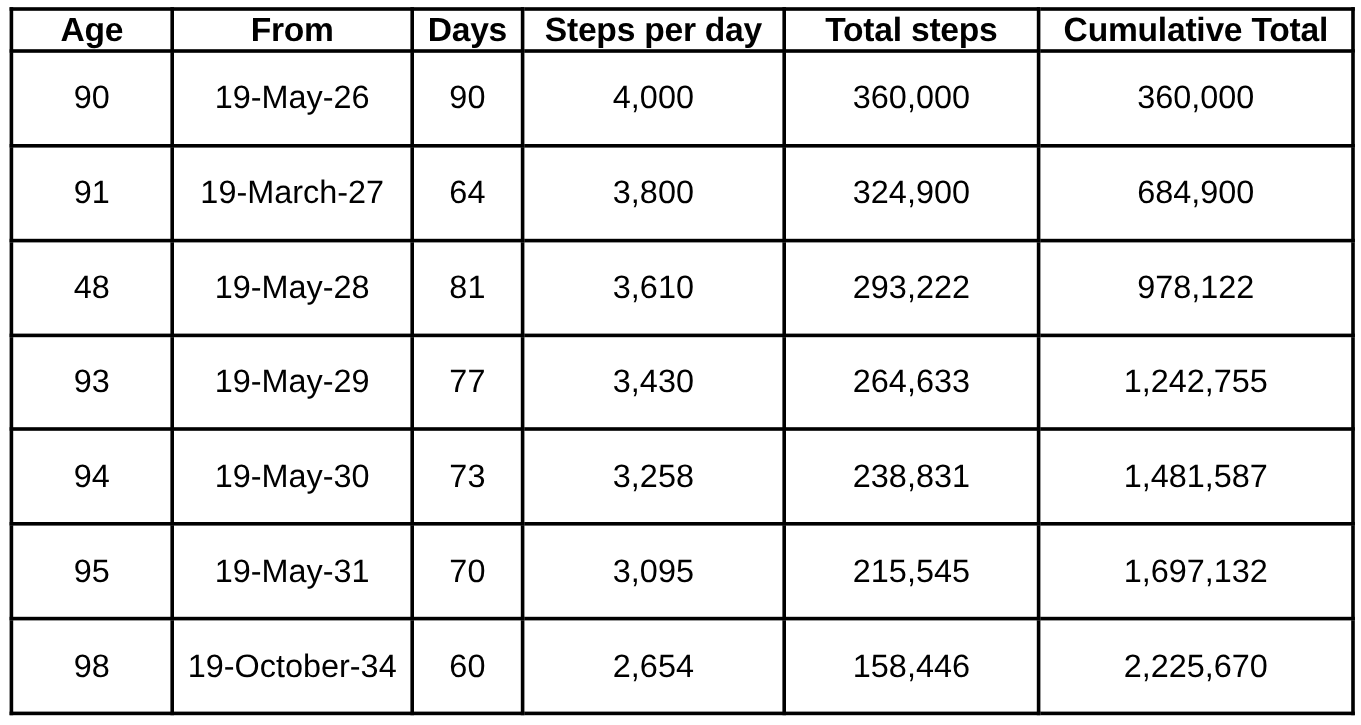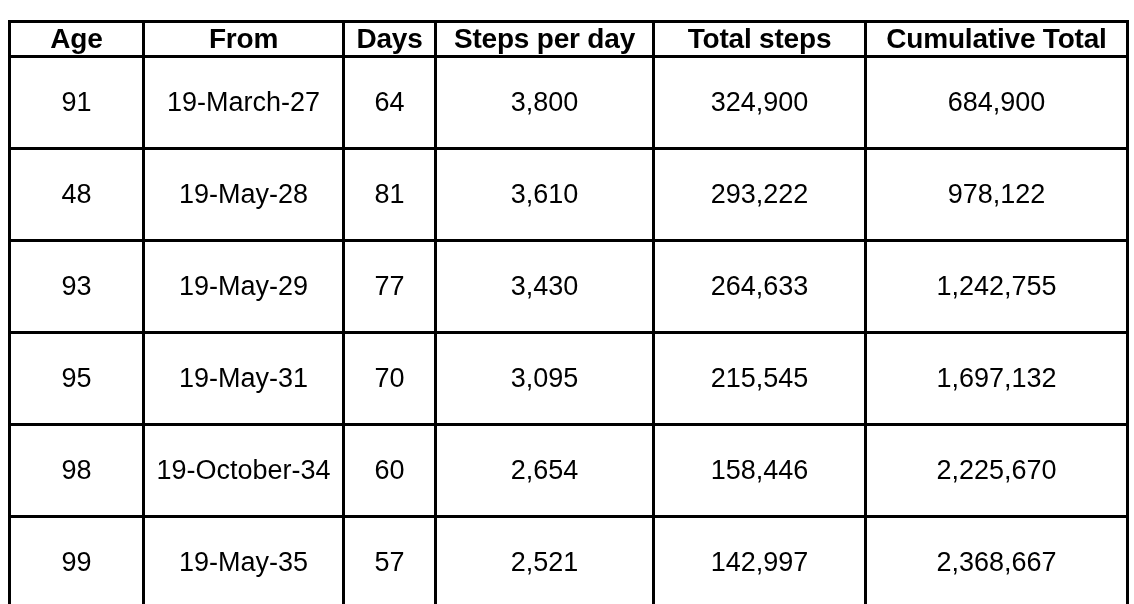--- a/index.html
+++ b/index.html
@@ -10,21 +10,21 @@
   body {
     width: 1134px;
     height: 604px;
     font-family: "Liberation Sans", sans-serif;
     overflow: hidden;
   }
   .table-wrap {
     width: 912px;
     height: 604px;
     box-sizing: border-box;
-    padding: 20px 8px 6px 8px;
+    padding: 6px 8px 6px 8px;
   }
   table.steps-table {
     border-collapse: collapse;
     table-layout: fixed;
     width: 1118px;
     height: 590px;
     background: #ffffff;
   }
   table.steps-table td,
   table.steps-table th {
@@ -70,20 +70,28 @@
         <th>Age</th>
         <th>From</th>
         <th>Days</th>
         <th>Steps per day</th>
         <th>Total steps</th>
         <th>Cumulative Total</th>
       </tr>
     </thead>
     <tbody>
       <tr>
+        <td>90</td>
+        <td>19-May-26</td>
+        <td>90</td>
+        <td>4,000</td>
+        <td>360,000</td>
+        <td>360,000</td>
+      </tr>
+      <tr>
         <td>91</td>
         <td>19-March-27</td>
         <td>64</td>
         <td>3,800</td>
         <td>324,900</td>
         <td>684,900</td>
       </tr>
       <tr>
         <td>48</td>
         <td>19-May-28</td>
@@ -94,38 +102,38 @@
       </tr>
       <tr>
         <td>93</td>
         <td>19-May-29</td>
         <td>77</td>
         <td>3,430</td>
         <td>264,633</td>
         <td>1,242,755</td>
       </tr>
       <tr>
+        <td>94</td>
+        <td>19-May-30</td>
+        <td>73</td>
+        <td>3,258</td>
+        <td>238,831</td>
+        <td>1,481,587</td>
+      </tr>
+      <tr>
         <td>95</td>
         <td>19-May-31</td>
         <td>70</td>
         <td>3,095</td>
         <td>215,545</td>
         <td>1,697,132</td>
       </tr>
       <tr>
         <td>98</td>
         <td>19-October-34</td>
         <td>60</td>
         <td>2,654</td>
         <td>158,446</td>
         <td>2,225,670</td>
       </tr>
-      <tr>
-        <td>99</td>
-        <td>19-May-35</td>
-        <td>57</td>
-        <td>2,521</td>
-        <td>142,997</td>
-        <td>2,368,667</td>
-      </tr>
     </tbody>
   </table>
 </div>
 
 </body></html>

